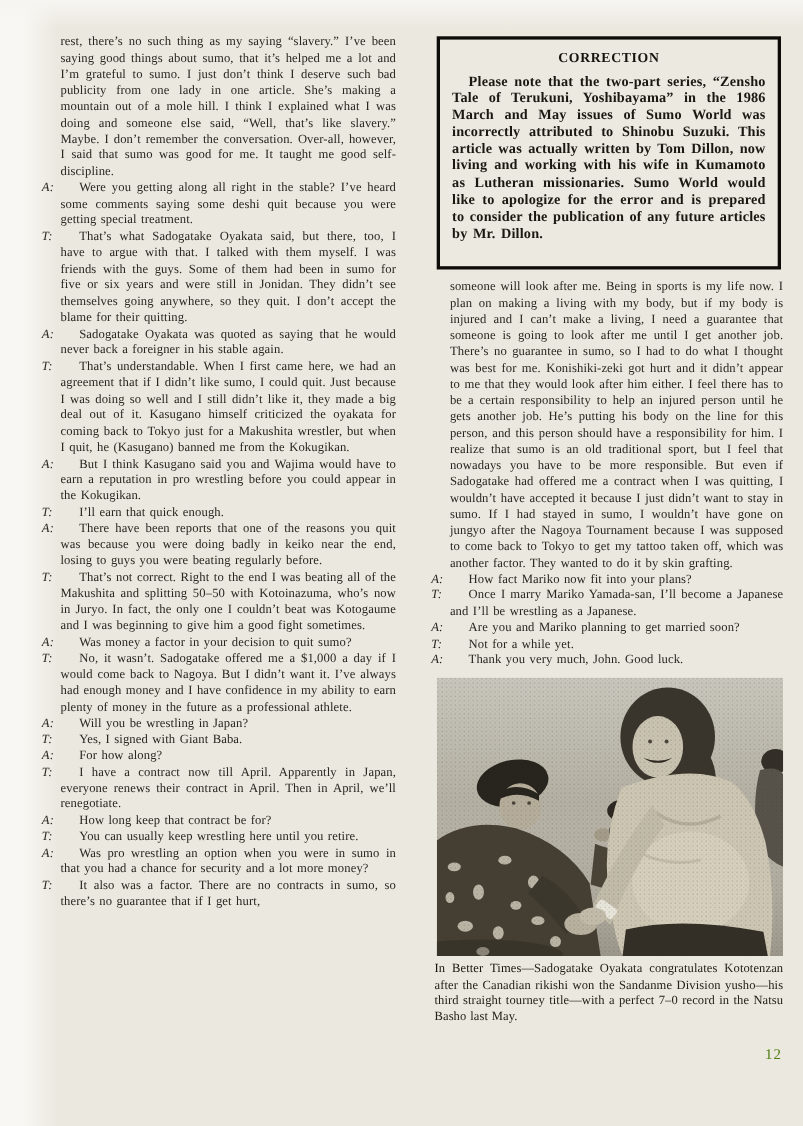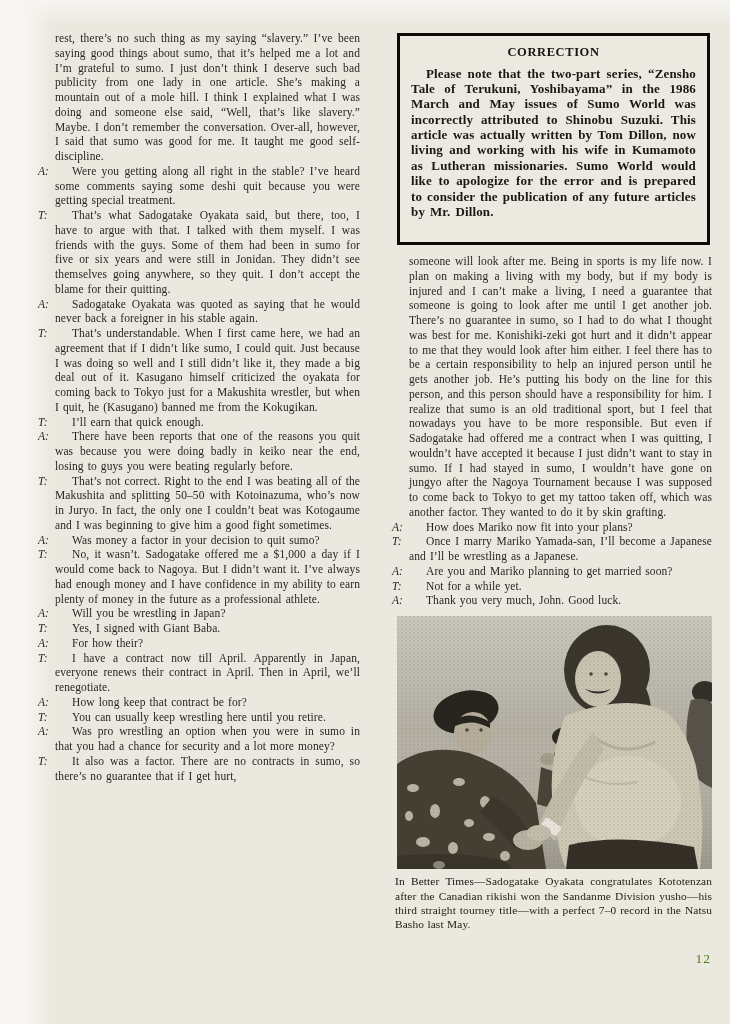--- a/index.html
+++ b/index.html
@@ -89,36 +89,37 @@
   <div class="entry"><span class="etext">rest, there’s no such thing as my saying “slavery.” I’ve been saying good things about sumo, that it’s helped me a lot and I’m grateful to sumo.  I just don’t think I deserve such bad publicity from one lady in one article.  She’s making a mountain out of a mole hill.  I think I explained what I was doing and someone else said, “Well, that’s like slavery.”  Maybe.  I don’t remember the conversation.  Over-all, however, I said that sumo was good for me.  It taught me good self-discipline.</span></div>
 
   <div class="entry"><span class="speaker">A:</span><span class="etext">Were you getting along all right in the stable? I’ve heard some comments saying some deshi quit because you were getting special treatment.</span></div>
 
   <div class="entry"><span class="speaker">T:</span><span class="etext">That’s what Sadogatake Oyakata said, but there, too, I have to argue with that.  I talked with them myself.  I was friends with the guys.  Some of them had been in sumo for five or six years and were still in Jonidan.  They didn’t see themselves going anywhere, so they quit.  I don’t accept the blame for their quitting.</span></div>
 
   <div class="entry"><span class="speaker">A:</span><span class="etext">Sadogatake Oyakata was quoted as saying that he would never back a foreigner in his stable again.</span></div>
 
   <div class="entry"><span class="speaker">T:</span><span class="etext">That’s understandable.  When I first came here, we had an agreement that if I didn’t like sumo, I could quit.  Just because I was doing so well and I still didn’t like it, they made a big deal out of it.  Kasugano himself criticized the oyakata for coming back to Tokyo just for a Makushita wrestler, but when I quit, he (Kasugano) banned me from the Kokugikan.</span></div>
 
+  <div class="entry"><span class="speaker">A:</span><span class="etext">But I think Kasugano said you and Wajima would have to earn a reputation in pro wrestling before you could appear in the Kokugikan.</span></div>
 
   <div class="entry"><span class="speaker">T:</span><span class="etext">I’ll earn that quick enough.</span></div>
 
   <div class="entry"><span class="speaker">A:</span><span class="etext">There have been reports that one of the reasons you quit was because you were doing badly in keiko near the end, losing to guys you were beating regularly before.</span></div>
 
   <div class="entry"><span class="speaker">T:</span><span class="etext">That’s not correct.  Right to the end I was beating all of the Makushita and splitting 50–50 with Kotoinazuma, who’s now in Juryo.  In fact, the only one I couldn’t beat was Kotogaume and I was beginning to give him a good fight sometimes.</span></div>
 
   <div class="entry"><span class="speaker">A:</span><span class="etext">Was money a factor in your decision to quit sumo?</span></div>
 
   <div class="entry"><span class="speaker">T:</span><span class="etext">No, it wasn’t.  Sadogatake offered me a $1,000 a day if I would come back to Nagoya.  But I didn’t want it.  I’ve always had enough money and I have confidence in my ability to earn plenty of money in the future as a professional athlete.</span></div>
 
   <div class="entry"><span class="speaker">A:</span><span class="etext">Will you be wrestling in Japan?</span></div>
 
   <div class="entry"><span class="speaker">T:</span><span class="etext">Yes, I signed with Giant Baba.</span></div>
 
-  <div class="entry"><span class="speaker">A:</span><span class="etext">For how their?</span></div>
+  <div class="entry"><span class="speaker">A:</span><span class="etext">For how along?</span></div>
 
   <div class="entry"><span class="speaker">T:</span><span class="etext">I have a contract now till April.  Apparently in Japan, everyone renews their contract in April. Then in April, we’ll renegotiate.</span></div>
 
   <div class="entry"><span class="speaker">A:</span><span class="etext">How long keep that contract be for?</span></div>
 
   <div class="entry"><span class="speaker">T:</span><span class="etext">You can usually keep wrestling here until you retire.</span></div>
 
   <div class="entry"><span class="speaker">A:</span><span class="etext">Was pro wrestling an option when you were in sumo in that you had a chance for security and a lot more money?</span></div>
 
   <div class="entry"><span class="speaker">T:</span><span class="etext">It also was a factor.  There are no contracts in sumo, so there’s no guarantee that if I get hurt,</span></div>
@@ -127,21 +128,21 @@
   <div class="col right">
 
     <div class="correction-box">
       <div class="box-title">CORRECTION</div>
       <p class="box-body">Please note that the two-part series, “Zensho Tale of Terukuni, Yoshibayama” in the 1986 March and May issues of Sumo World was incorrectly attributed to Shinobu Suzuki.  This article was actually written by Tom Dillon, now living and working with his wife in Kumamoto as Lutheran missionaries.  Sumo World would like to apologize for the error and is prepared to consider the publication of any future articles by Mr. Dillon.</p>
     </div>
 
     <div>
   <div class="entry"><span class="etext">someone will look after me.  Being in sports is my life now.  I plan on making a living with my body, but if my body is injured and I can’t make a living, I need a guarantee that someone is going to look after me until I get another job.  There’s no guarantee in sumo, so I had to do what I thought was best for me.  Konishiki-zeki got hurt and it didn’t appear to me that they would look after him either.  I feel there has to be a certain responsibility to help an injured person until he gets another job.  He’s putting his body on the line for this person, and this person should have a responsibility for him.  I realize that sumo is an old traditional sport, but I feel that nowadays you have to be more responsible.  But even if Sadogatake had offered me a contract when I was quitting, I wouldn’t have accepted it because I just didn’t want to stay in sumo.  If I had stayed in sumo, I wouldn’t have gone on jungyo after the Nagoya Tournament because I was supposed to come back to Tokyo to get my tattoo taken off, which was another factor. They wanted to do it by skin grafting.</span></div>
 
-  <div class="entry"><span class="speaker">A:</span><span class="etext">How does Mariko now fit into your plans?</span></div>
+  <div class="entry"><span class="speaker">A:</span><span class="etext">How fact Mariko now fit into your plans?</span></div>
 
   <div class="entry"><span class="speaker">T:</span><span class="etext">Once I marry Mariko Yamada-san, I’ll become a Japanese and I’ll be wrestling as a Japanese.</span></div>
 
   <div class="entry"><span class="speaker">A:</span><span class="etext">Are you and Mariko planning to get married soon?</span></div>
 
   <div class="entry"><span class="speaker">T:</span><span class="etext">Not for a while yet.</span></div>
 
   <div class="entry"><span class="speaker">A:</span><span class="etext">Thank you very much, John.  Good luck.</span></div>
 </div>
 

